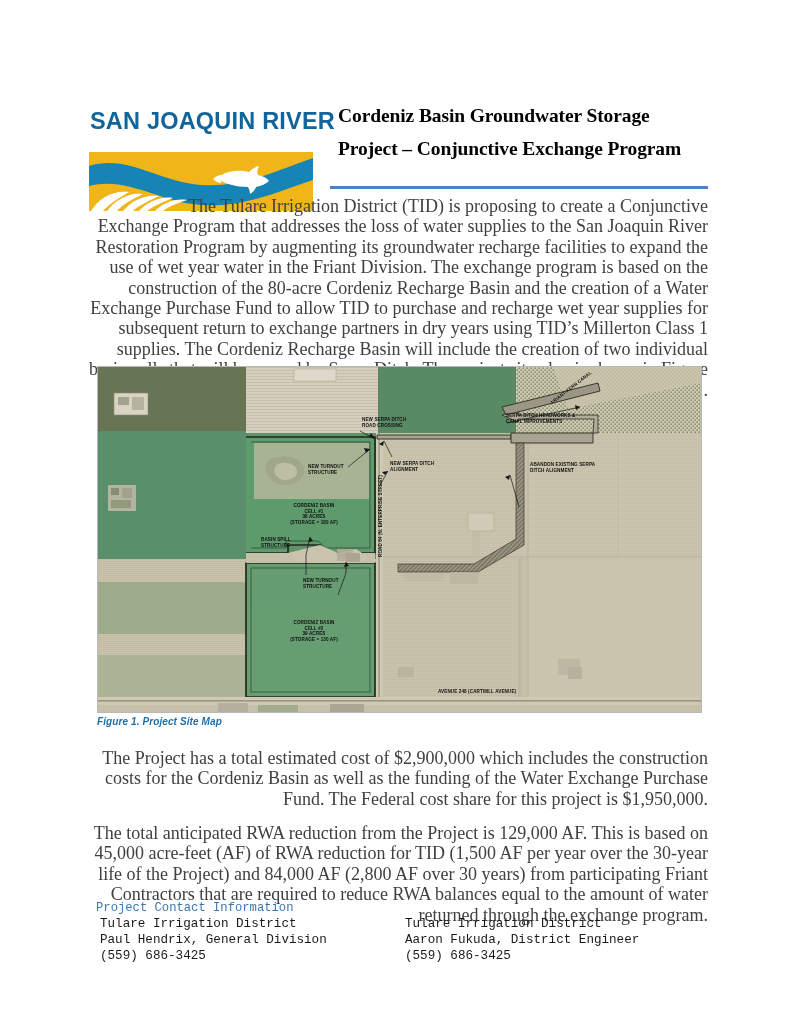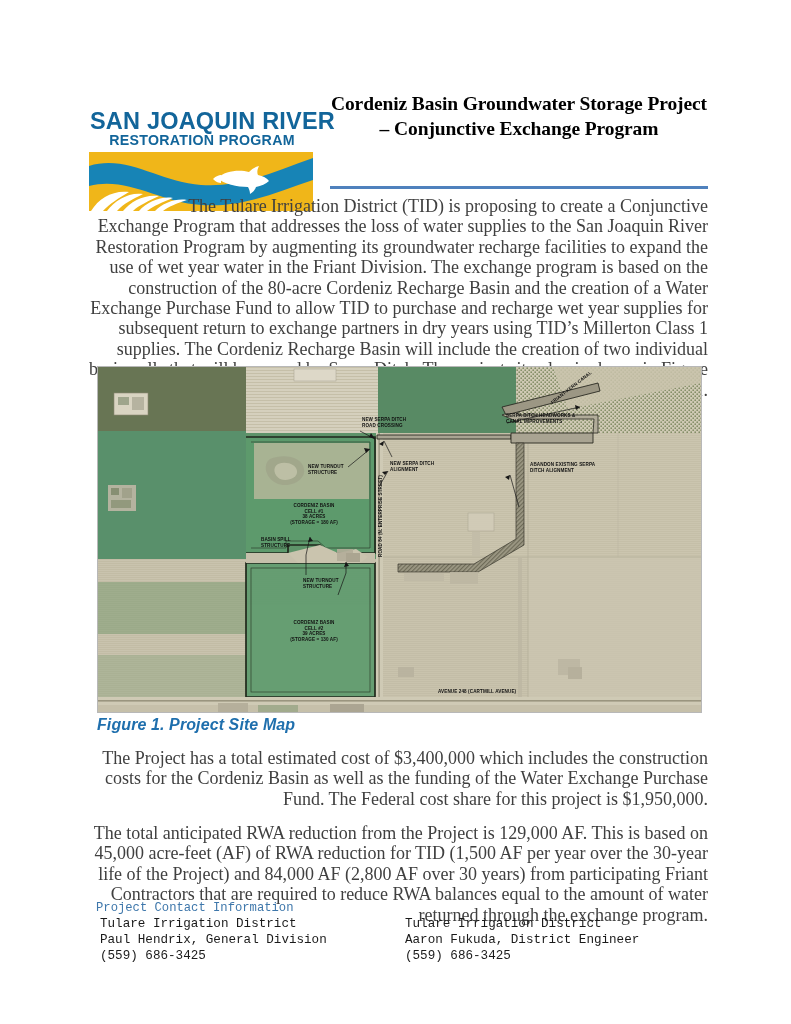--- a/index.html
+++ b/index.html
@@ -78,28 +78,27 @@
     overflow: hidden;
   }
 
   .title-block {
     position: absolute;
     left: 242px;
     top: 7px;
     width: 378px;
   }
   .doc-title {
-    margin: 0;
+    margin: 8px;
     font-family: "Liberation Serif", serif;
     font-weight: 700;
     font-size: 19.5px;
-    line-height: 25px;
+    line-height: 33px;
     color: #000000;
     letter-spacing: -0.1px;
-    text-align: center;
   }
   .title-rule {
     position: absolute;
     left: 242px;
     top: 102px;
     width: 378px;
     height: 3px;
     background: #4f81bd;
   }
 
@@ -138,21 +137,21 @@
     width: 603px;
     height: 345px;
   }
   .fig-caption {
     position: absolute;
     left: 97px;
     top: 716px;
     font-family: "Liberation Sans", sans-serif;
     font-style: italic;
     font-weight: 700;
-    font-size: 16px;
+    font-size: 10px;
     color: #1f6fad;
     letter-spacing: 0.1px;
   }
 
   
   .mlabel {
     position: absolute;
     font-family: "Liberation Sans", sans-serif;
     font-size: 4.6px;
     line-height: 5.6px;
@@ -200,21 +199,20 @@
 </head>
 <body>
 
 <div class="page">
 
   <div class="header">
 
     <div class="logo">
       <div class="logo-wordmark">
         <div class="logo-line1">SAN JOAQUIN RIVER</div>
-        <div class="logo-line2">RESTORATION PROGRAM</div>
       </div>
       <div class="logo-art">
         <svg width="224" height="59" viewBox="0 0 224 59" xmlns="http://www.w3.org/2000/svg">
           <rect x="0" y="0" width="224" height="59" fill="#f0b619"></rect>
           <path d="M0,14 C38,2 70,30 112,33 C154,36 188,18 224,6 L224,28 C188,40 154,56 112,53 C70,50 38,24 0,34 Z" fill="#1784b6"></path>
           <g fill="#ffffff">
             <path d="M0,52 C14,40 30,36 46,46 C36,48 26,52 18,59 L0,59 Z" opacity="0"></path>
             <path d="M2,59 C10,46 24,38 40,40 C30,46 20,52 14,59 Z"></path>
             <path d="M18,59 C26,48 40,40 54,42 C44,47 34,52 28,59 Z"></path>
             <path d="M34,59 C42,49 56,42 70,44 C60,49 50,53 44,59 Z"></path>
@@ -409,21 +407,21 @@
 STRUCTURE</div>
     <div class="mlabel" style="left:205px; top:211px;">NEW TURNOUT
 STRUCTURE</div>
     <div class="mlabel rot" style="left:280px; top:190px;">ROAD 84 (N. ENTERPRISE STREET)</div>
     <div class="mlabel" style="left:340px; top:322px;">AVENUE 248 (CARTMILL AVENUE)</div>
     <div class="mlabel diag" style="left:452px; top:34px;">FRIANT-KERN CANAL</div>
   </div>
 
   <div class="fig-caption">Figure 1. Project Site Map</div>
 
-  <div class="body-col para-cost">The Project has a total estimated cost of $3,400,000 which includes the construction costs for the Cordeniz Basin as well as the funding of the Water Exchange Purchase Fund. The Federal cost share for this project is $1,950,000.</div>
+  <div class="body-col para-cost">The Project has a total estimated cost of $2,900,000 which includes the construction costs for the Cordeniz Basin as well as the funding of the Water Exchange Purchase Fund. The Federal cost share for this project is $1,950,000.</div>
   <div class="body-col para-rwa">The total anticipated RWA reduction from the Project is 129,000 AF. This is based on 45,000 acre-feet (AF) of RWA reduction for TID (1,500 AF per year over the 30-year life of the Project) and 84,000 AF (2,800 AF over 30 years) from participating Friant Contractors that are required to reduce RWA balances equal to the amount of water returned through the exchange program.</div>
 
   <div class="contacts">
     <div class="contacts-heading">Project Contact Information</div>
     <div class="contacts-cols">
       <div class="contact-col left">
         <div>Tulare Irrigation District</div>
         <div>Paul Hendrix, General Division</div>
         <div>(559) 686-3425</div>
       </div>

